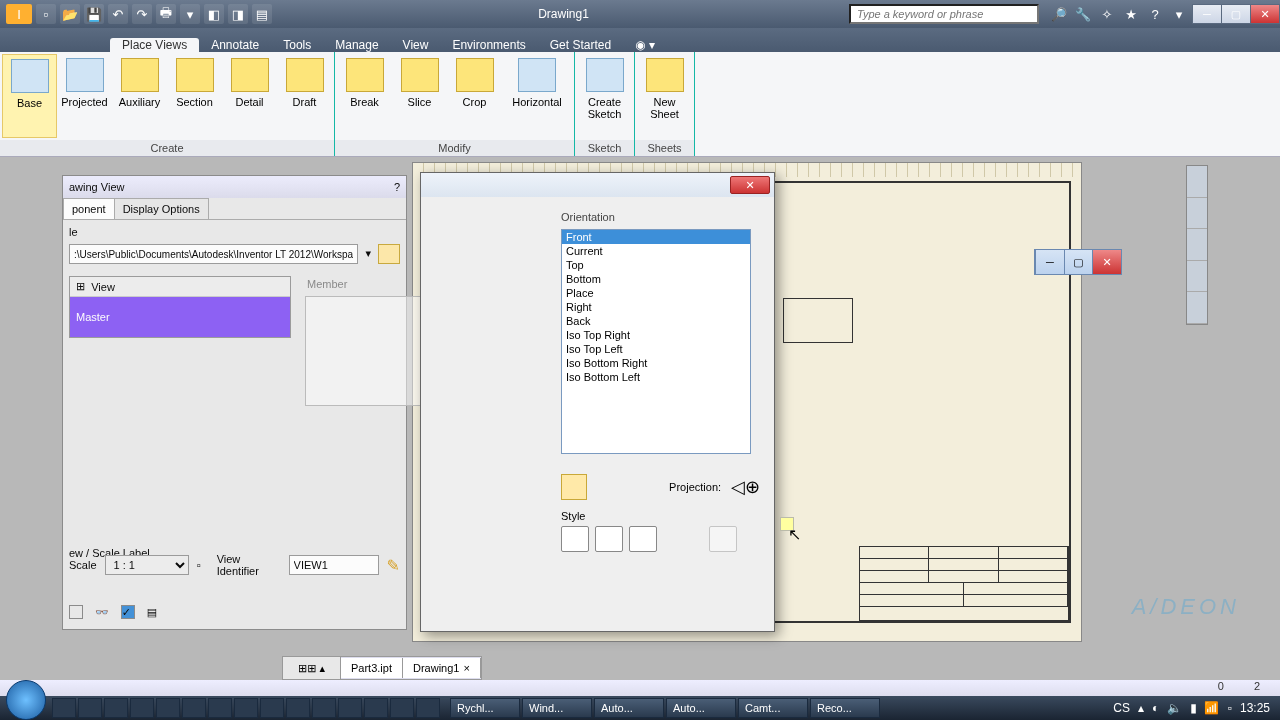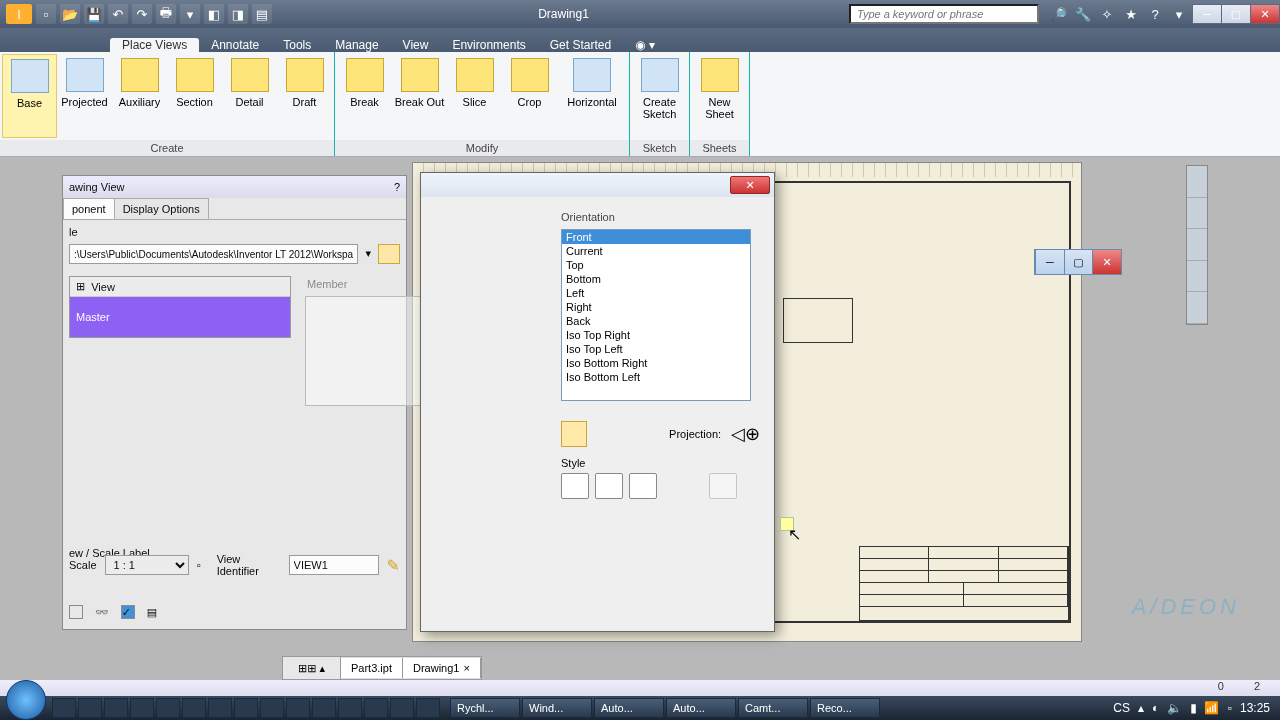--- a/index.html
+++ b/index.html
@@ -64,21 +64,21 @@
 .dv-panel .scale-row select, .dv-panel .scale-row input { height: 20px; border: 1px solid #999; padding: 0 4px; }
 .dv-panel .bottom-row { position: absolute; bottom: 10px; left: 6px; display: flex; gap: 12px; align-items: center; }
 .dv-panel .bottom-row .chk { width: 14px; height: 14px; border: 1px solid #888; }
 
 
 .orient-dialog { position: absolute; left: 420px; top: 15px; width: 355px; height: 460px; background: #efefef; border: 1px solid #666; box-shadow: 4px 4px 12px rgba(0,0,0,0.4); }
 .orient-dialog .titlebar { height: 24px; background: linear-gradient(#eef3fa,#dce5f0); display: flex; justify-content: flex-end; align-items: center; padding: 0 4px; }
 .orient-dialog .titlebar .close { width: 40px; height: 18px; background: linear-gradient(#e77,#c33); color: #fff; display: flex; align-items: center; justify-content: center; border: 1px solid #922; border-radius: 2px; }
 .orient-dialog .body { padding: 14px 14px 10px 140px; }
 .orient-dialog .lbl { color: #444; margin-bottom: 6px; }
-.orient-dialog .list { border: 1px solid #7a9ac0; background: #fff; height: 172px; width: 190px; overflow: hidden; }
+.orient-dialog .list { border: 1px solid #7a9ac0; background: #fff; height: 225px; width: 190px; overflow: hidden; }
 .orient-dialog .list div { padding: 1px 4px; cursor: pointer; }
 .orient-dialog .list div.sel { background: #3d8fd9; color: #fff; }
 .orient-dialog .proj-row { display: flex; align-items: center; gap: 10px; margin-top: 20px; }
 .orient-dialog .proj-row .icon-btn { width: 26px; height: 26px; background: #ffe9a8; border: 1px solid #c9a838; }
 .orient-dialog .style-row { margin-top: 10px; }
 .orient-dialog .style-icons { display: flex; gap: 6px; margin-top: 4px; }
 .orient-dialog .style-icons .si { width: 28px; height: 26px; background: #fff; border: 1px solid #888; border-radius: 2px; }
 .orient-dialog .buttons { display: flex; justify-content: flex-end; gap: 10px; padding: 12px; border-top: 1px solid #ccc; }
 .orient-dialog .buttons button { width: 76px; height: 24px; background: linear-gradient(#fafafa,#e4e4e4); border: 1px solid #888; border-radius: 3px; }
 
@@ -189,24 +189,20 @@
     <div class="label">Create</div>
   </div>
   <div class="ribbon-group">
     <div class="items">
       <div class="rbn">
           <div class="icon"></div>
           <div class="lbl">Break</div>
         </div>
       <div class="rbn">
           <div class="icon"></div>
-          <div class="lbl">Break Out</div>
-        </div>
-      <div class="rbn">
-          <div class="icon"></div>
           <div class="lbl">Slice</div>
         </div>
       <div class="rbn">
           <div class="icon"></div>
           <div class="lbl">Crop</div>
         </div>
       <div class="rbn" style="width:70px;">
           <div class="icon blue"></div>
           <div class="lbl">Horizontal</div>
         </div>
@@ -330,21 +326,21 @@
     <div class="titlebar">
       <div class="close">✕</div>
     </div>
     <div class="body">
       <div class="lbl">Orientation</div>
       <div class="list">
         <div class="sel">Front</div>
         <div>Current</div>
         <div>Top</div>
         <div>Bottom</div>
-        <div>Left</div>
+        <div>Place</div>
         <div>Right</div>
         <div>Back</div>
         <div>Iso Top Right</div>
         <div>Iso Top Left</div>
         <div>Iso Bottom Right</div>
         <div>Iso Bottom Left</div>
       </div>
       <div class="proj-row">
         <div class="icon-btn"></div>
         <span style="flex:1"></span>

